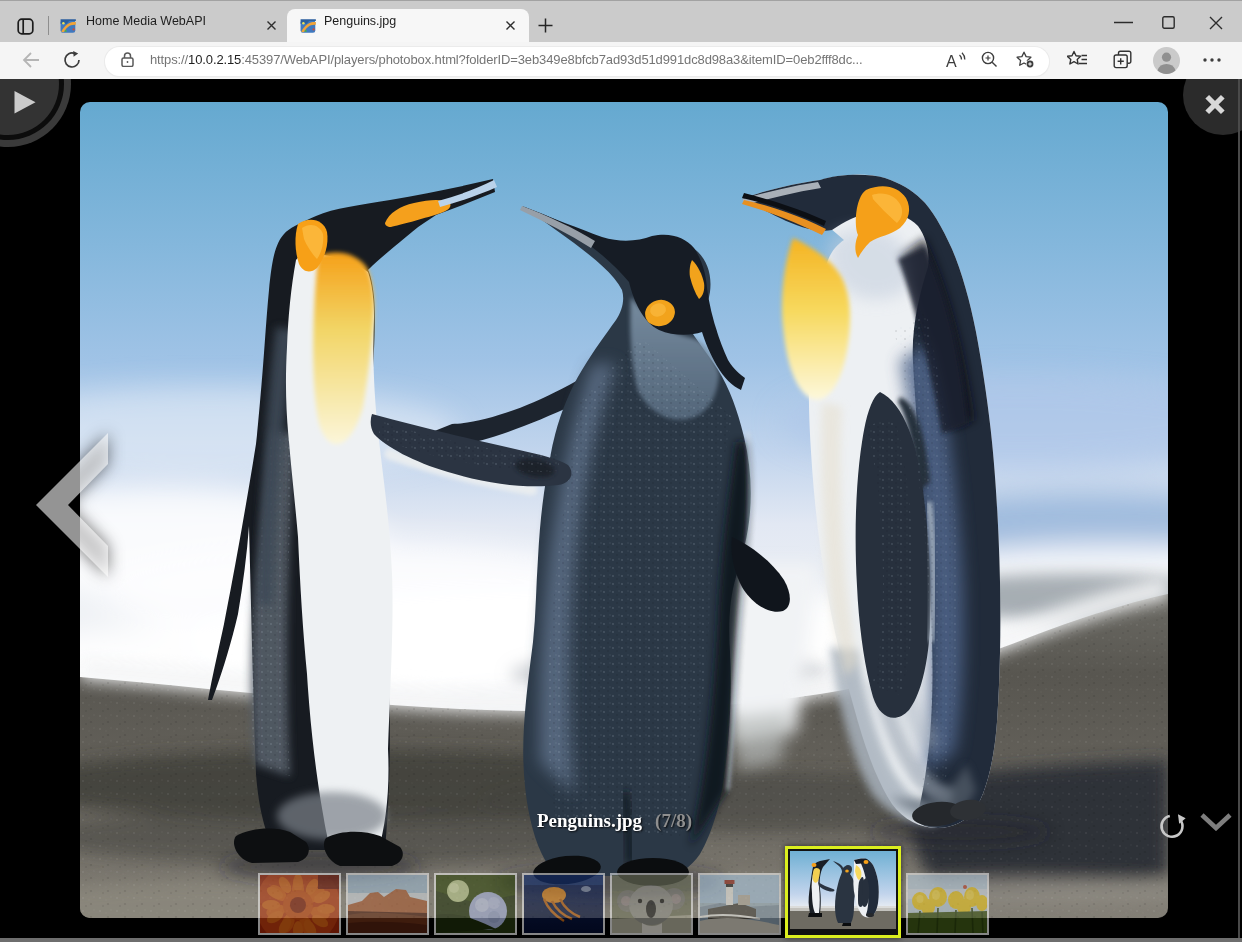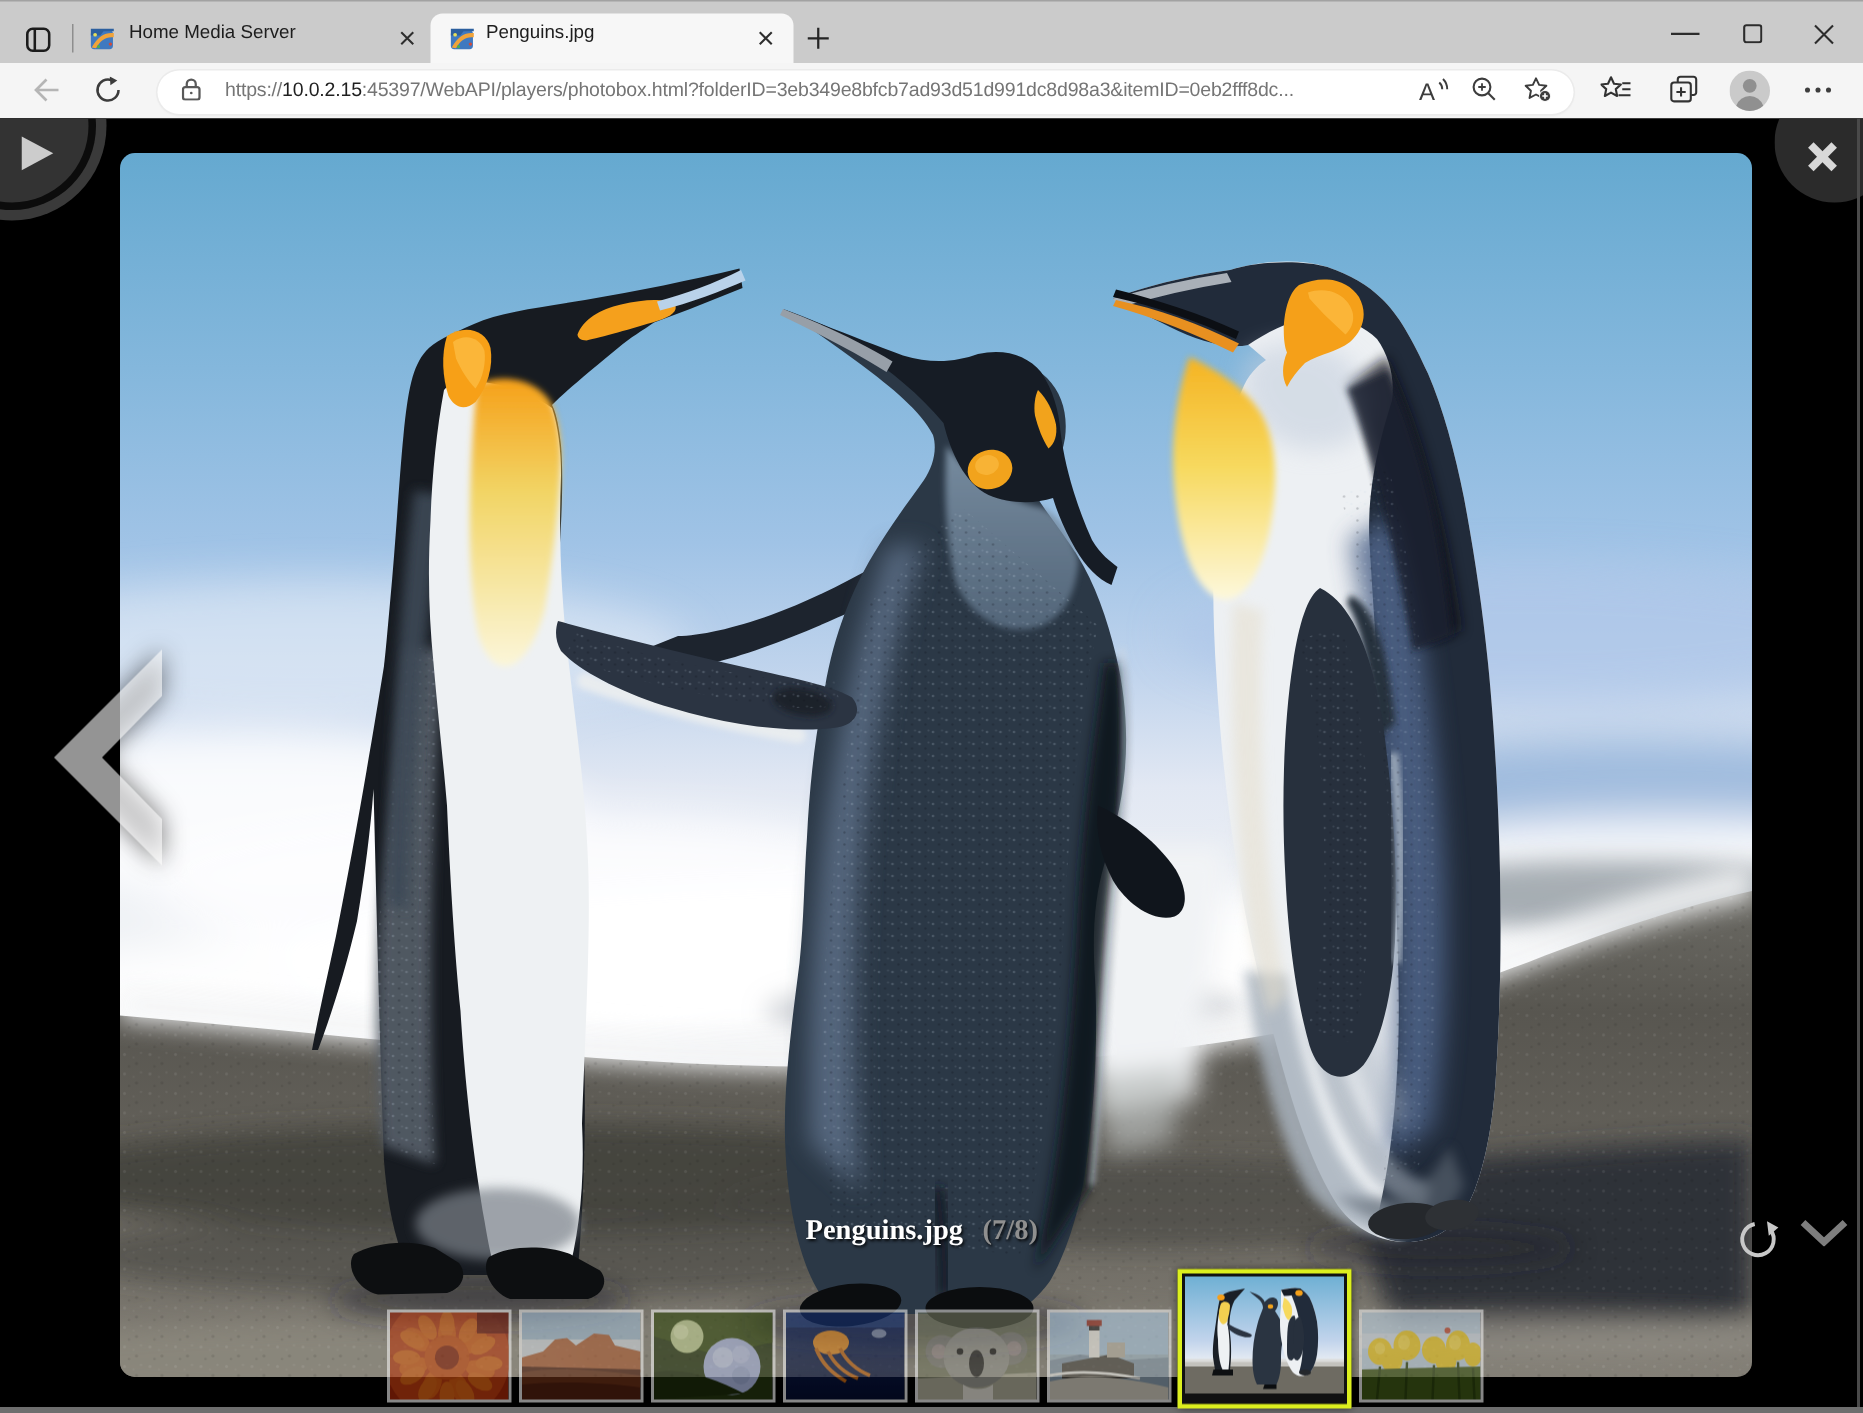--- a/index.html
+++ b/index.html
@@ -32,21 +32,21 @@
   <div class="abs" style="left:48px; top:15px; width:1px; height:19px; background:#8e8e8e;"></div>
 
   <svg class="abs" style="left:60px; top:17px;" width="17" height="16" viewBox="0 0 15 14">
     <rect x="0.5" y="2" width="13" height="11" rx="2" fill="#3f79c0"></rect>
     <path d="M0.5,5 L6,5 L8,2.5 L14,2.5 L14,1 L0.5,1 Z" fill="#2c5f9e"></path>
     <path d="M1,12 C5,5 9,3 14,3.5 L14,6 C9,5.5 6,8 3.5,12.5 Z" fill="#f0a33a"></path>
     <circle cx="3" cy="4.5" r="1.1" fill="#e8e05a"></circle>
     <circle cx="12" cy="10" r="1" fill="#d04a3a"></circle>
     <circle cx="5" cy="11.5" r="0.9" fill="#4ab04a"></circle>
   </svg>
-  <div class="abs tabtitle" style="left:86px; top:13px;">Home Media Server</div>
+  <div class="abs tabtitle" style="left:86px; top:13px;">Home Media WebAPI</div>
   <svg class="abs" style="left:266px; top:19px;" width="11" height="11" viewBox="0 0 11 11">
     <path d="M1.5,1.5 L9.5,9.5 M9.5,1.5 L1.5,9.5" stroke="#2e2e2e" stroke-width="1.4"></path>
   </svg>
 
   <div id="activetab"></div>
   <svg class="abs" style="left:300px; top:17px;" width="17" height="16" viewBox="0 0 15 14">
     <rect x="0.5" y="2" width="13" height="11" rx="2" fill="#3f79c0"></rect>
     <path d="M0.5,5 L6,5 L8,2.5 L14,2.5 L14,1 L0.5,1 Z" fill="#2c5f9e"></path>
     <path d="M1,12 C5,5 9,3 14,3.5 L14,6 C9,5.5 6,8 3.5,12.5 Z" fill="#f0a33a"></path>
     <circle cx="3" cy="4.5" r="1.1" fill="#e8e05a"></circle>

